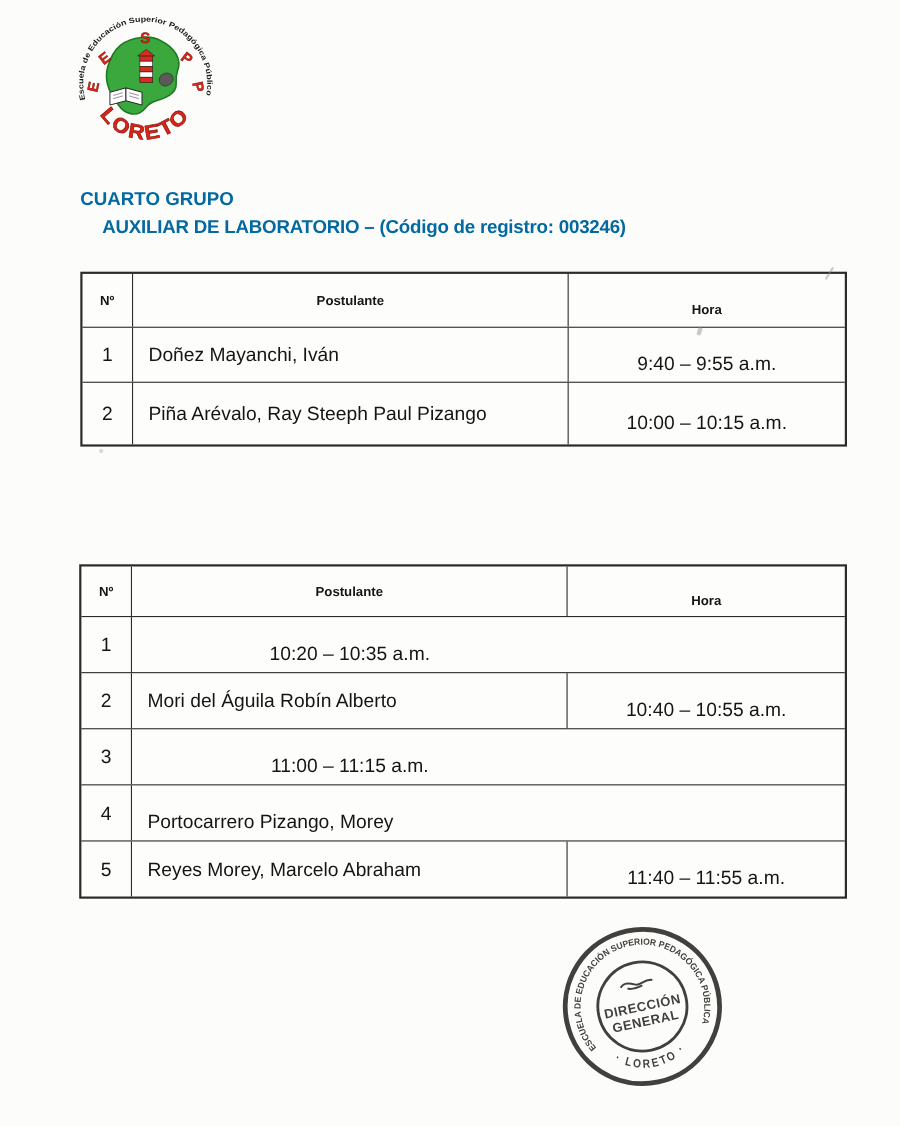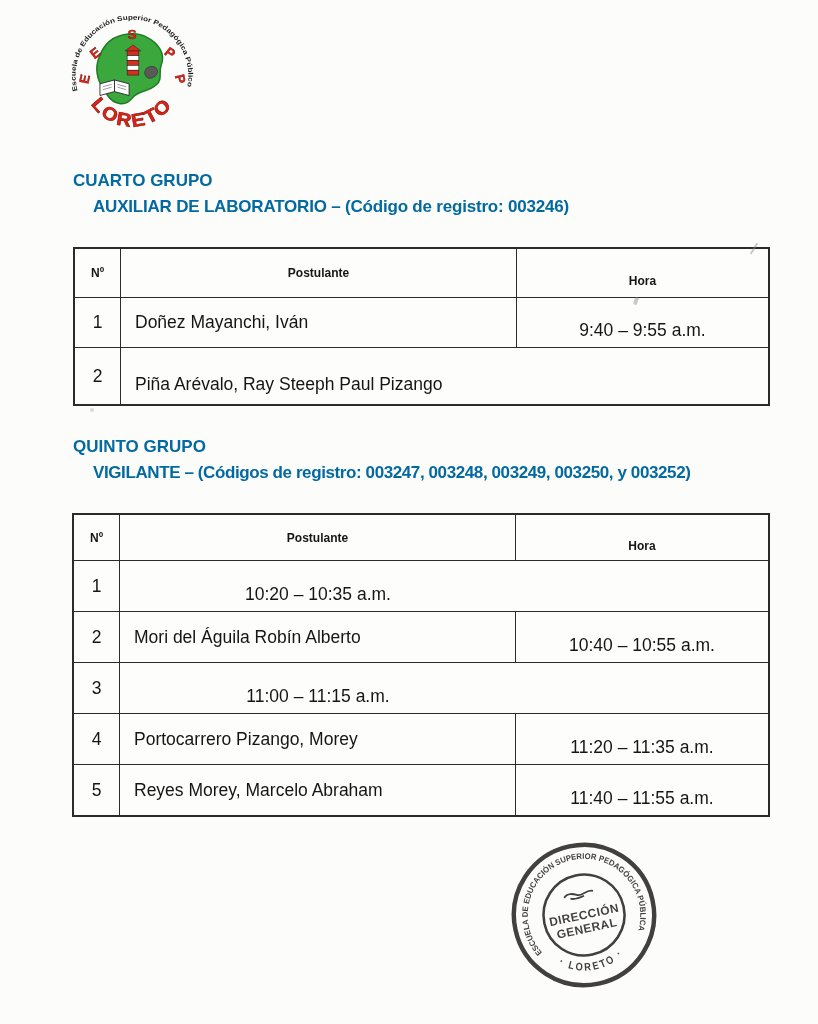--- a/index.html
+++ b/index.html
@@ -111,27 +111,24 @@
       <div class="cell">Hora</div>
     </div>
     <div class="trow r1">
       <div class="cell">1</div>
       <div class="cell name">Doñez Mayanchi, Iván</div>
       <div class="cell">9:40 – 9:55 a.m.</div>
     </div>
     <div class="trow r2">
       <div class="cell">2</div>
       <div class="cell name">Piña Arévalo, Ray Steeph Paul Pizango</div>
+      <div class="cell">10:00 – 10:15 a.m.</div>
     </div>
   </div>
 
-  <div class="sec-head" id="sec2-head">
-    <div>QUINTO GRUPO</div>
-    <div class="subtitle">VIGILANTE – (Códigos de registro: 003247, 003248, 003249, 003250, y 003252)</div>
-  </div>
 
   <div class="tbl" id="tbl2">
     <div class="trow thead">
       <div class="cell">Nº</div>
       <div class="cell">Postulante</div>
       <div class="cell">Hora</div>
     </div>
     <div class="trow data">
       <div class="cell">1</div>
       <div class="cell">10:20 – 10:35 a.m.</div>
@@ -141,21 +138,20 @@
       <div class="cell name">Mori del Águila Robín Alberto</div>
       <div class="cell">10:40 – 10:55 a.m.</div>
     </div>
     <div class="trow data">
       <div class="cell">3</div>
       <div class="cell">11:00 – 11:15 a.m.</div>
     </div>
     <div class="trow data">
       <div class="cell">4</div>
       <div class="cell name">Portocarrero Pizango, Morey</div>
-      <div class="cell">11:20 – 11:35 a.m.</div>
     </div>
     <div class="trow data">
       <div class="cell">5</div>
       <div class="cell name">Reyes Morey, Marcelo Abraham</div>
       <div class="cell">11:40 – 11:55 a.m.</div>
     </div>
   </div>
 
   <svg class="stamp" viewBox="0 0 160 160">
     <defs>

